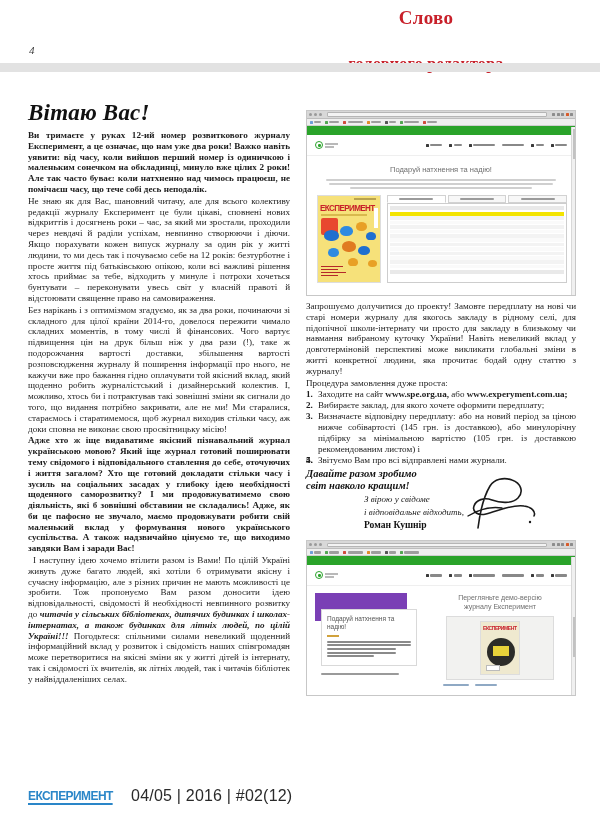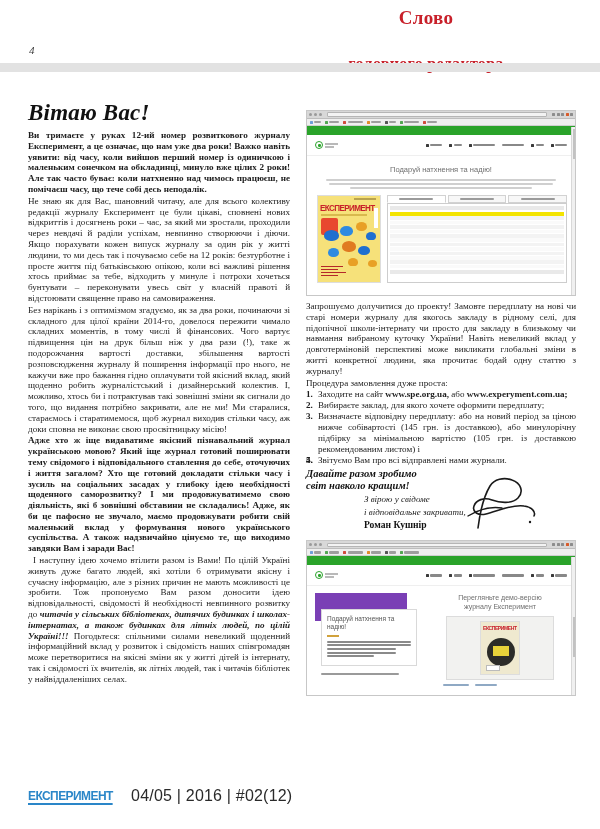--- a/index.html
+++ b/index.html
@@ -454,21 +454,21 @@
       </li>
     </ol>
 
     <div class="slogan">
       <div>Давайте разом зробимо</div>
       <div>світ навколо кращим!</div>
     </div>
 
     <div class="sig-wrap">
       <div class="signoff">З вірою у свідоме</div>
-      <div class="signoff">і відповідальне закривати,</div>
+      <div class="signoff">і відповідальне відходить,</div>
       <div class="signer">Роман Кушнір</div>
       <svg class="sig-svg" width="86" height="54" viewBox="0 0 86 54">
         <path d="M14 52 C16 36 20 20 26 10 C30 3 40 1 48 4 C57 7 60 16 54 22 C48 28 36 27 28 24 C20 21 12 24 10 30 C8 36 14 40 22 38 C34 35 48 28 60 30 C68 31 72 36 70 40" fill="none" stroke="#1a1a1a" stroke-width="1.6" stroke-linecap="round"></path>
         <path d="M4 40 C14 34 26 30 38 32" fill="none" stroke="#1a1a1a" stroke-width="1.4" stroke-linecap="round"></path>
         <circle cx="66" cy="46" r="1.2" fill="#1a1a1a"></circle>
       </svg>
     </div>
 
     <div class="shot shot-2">
       <div class="bz-chrome">

